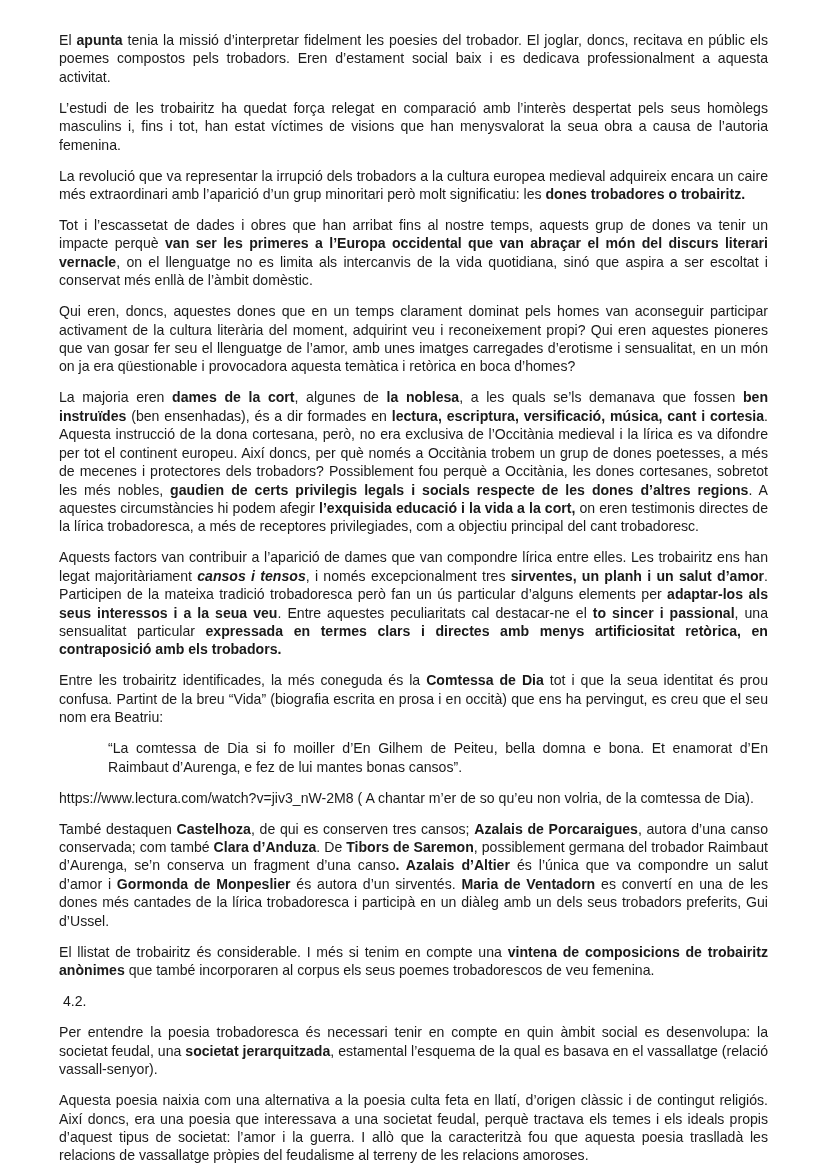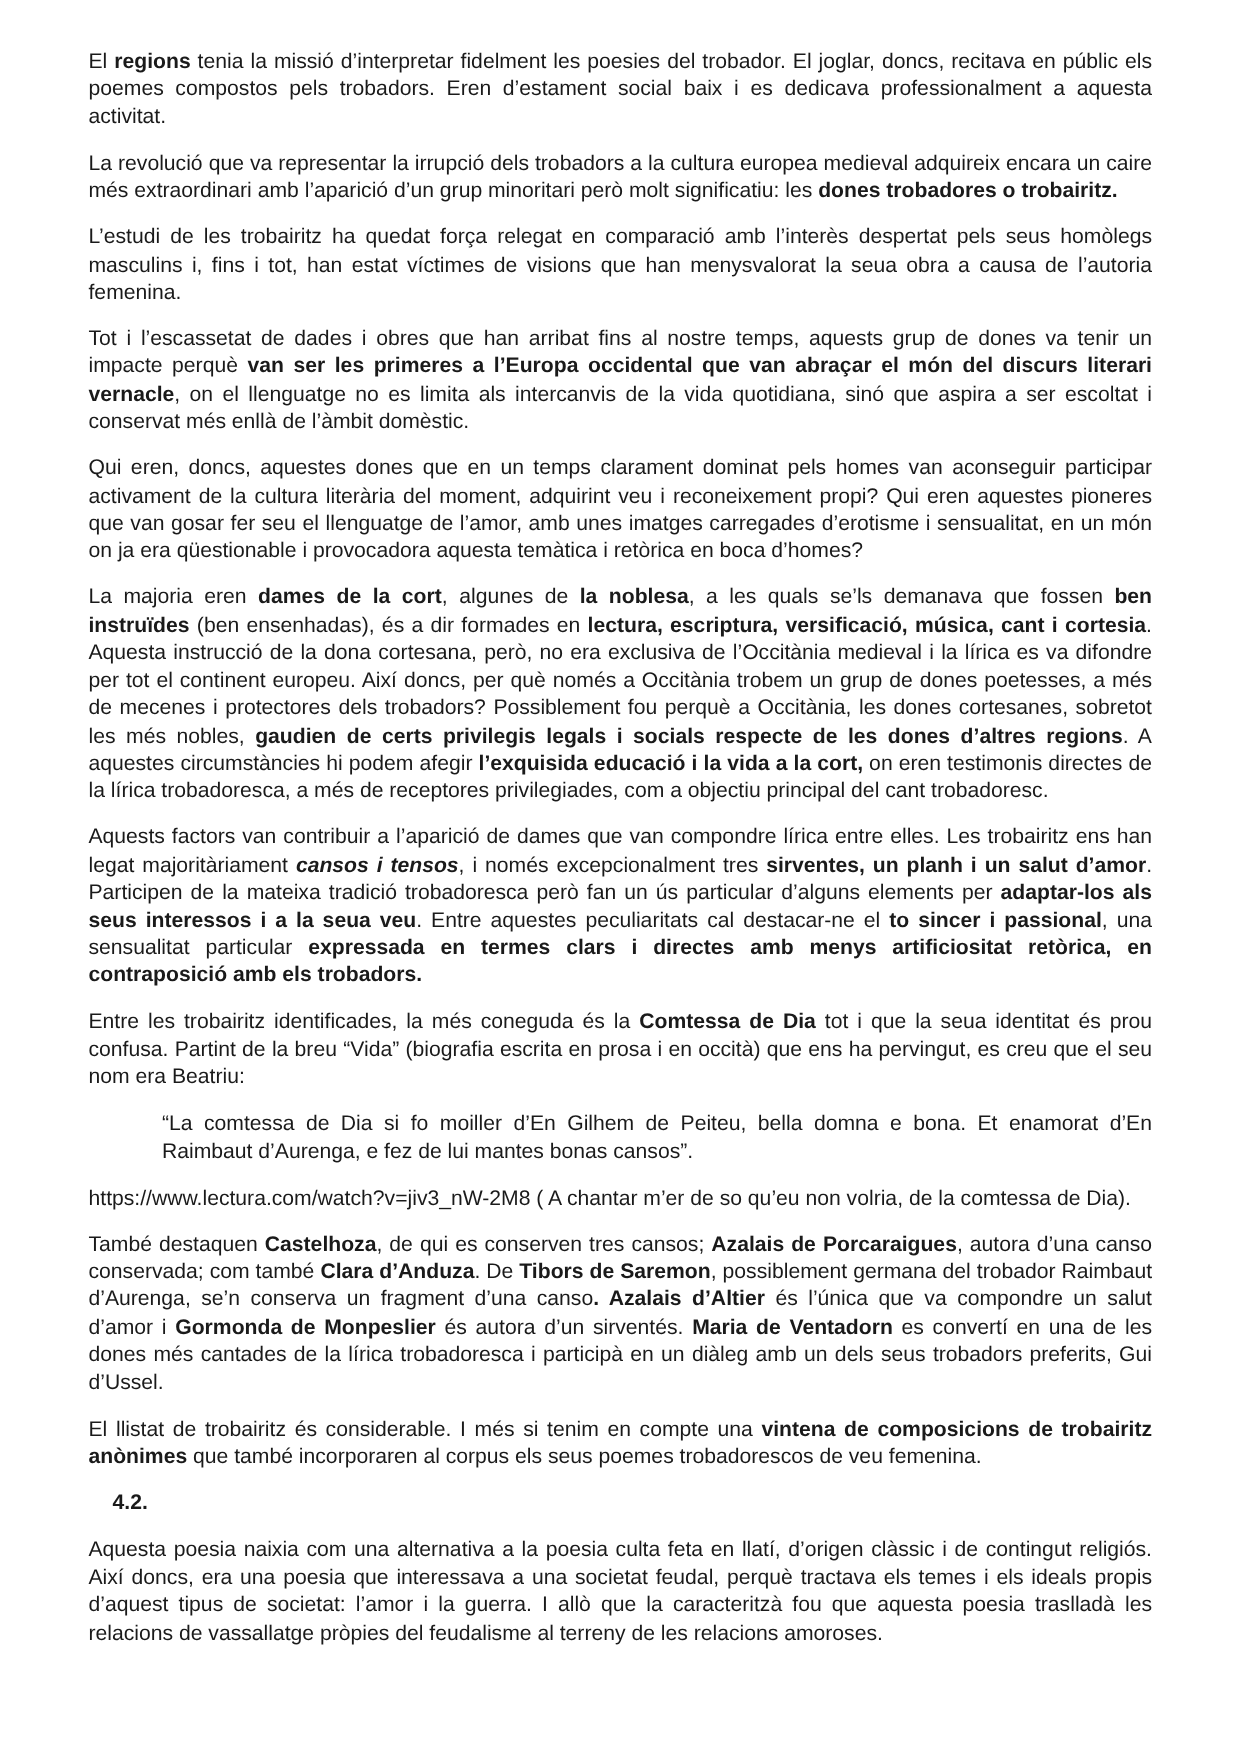--- a/index.html
+++ b/index.html
@@ -4,45 +4,46 @@
 <style>
   html, body { margin: 0; padding: 0; background: #ffffff; }
   body { width: 828px; height: 1171px; position: relative; overflow: hidden; }
   .page {
     position: absolute; left: 59px; top: 31px; width: 709px;
     font-family: "Liberation Sans", sans-serif;
     font-size: 14.1px; line-height: 18.4px; color: #1a1a1a;
   }
   .para { margin: 0 0 12.6px 0; text-align: justify; }
   .quote { margin: 0 0 12.6px 49px; text-align: justify; }
-  .heading { margin: 2px 0 13px 16px; font-weight: bold; display: flex; }
+  .heading { margin: 2px 0 13px 4px; font-weight: normal; display: flex; }
   .heading .num { width: 49px; }
   b { font-weight: bold; }
   .bi { font-weight: bold; font-style: italic; }
   .link { color: #1a1a1a; text-decoration: none; }
 </style>
 </head>
 <body>
 
 <div class="page">
   <div>
-      <p class="para">El <b>regions</b> tenia la missió d’interpretar fidelment les poesies del trobador. El joglar, doncs, recitava en públic els poemes compostos pels trobadors. Eren d’estament social baix i es dedicava professionalment a aquesta activitat.</p>
+      <p class="para">El <b>apunta</b> tenia la missió d’interpretar fidelment les poesies del trobador. El joglar, doncs, recitava en públic els poemes compostos pels trobadors. Eren d’estament social baix i es dedicava professionalment a aquesta activitat.</p>
+      <p class="para">L’estudi de les trobairitz ha quedat força relegat en comparació amb l’interès despertat pels seus homòlegs masculins i, fins i tot, han estat víctimes de visions que han menysvalorat la seua obra a causa de l’autoria femenina.</p>
       <p class="para">La revolució que va representar la irrupció dels trobadors a la cultura europea medieval adquireix encara un caire més extraordinari amb l’aparició d’un grup minoritari però molt significatiu: les <b>dones trobadores o trobairitz.</b></p>
-      <p class="para">L’estudi de les trobairitz ha quedat força relegat en comparació amb l’interès despertat pels seus homòlegs masculins i, fins i tot, han estat víctimes de visions que han menysvalorat la seua obra a causa de l’autoria femenina.</p>
       <p class="para">Tot i l’escassetat de dades i obres que han arribat fins al nostre temps, aquests grup de dones va tenir un impacte perquè <b>van ser les primeres a l’Europa occidental que van abraçar el món del discurs literari vernacle</b>, on el llenguatge no es limita als intercanvis de la vida quotidiana, sinó que aspira a ser escoltat i conservat més enllà de l’àmbit domèstic.</p>
       <p class="para">Qui eren, doncs, aquestes dones que en un temps clarament dominat pels homes van aconseguir participar activament de la cultura literària del moment, adquirint veu i reconeixement propi? Qui eren aquestes pioneres que van gosar fer seu el llenguatge de l’amor, amb unes imatges carregades d’erotisme i sensualitat, en un món on ja era qüestionable i provocadora aquesta temàtica i retòrica en boca d’homes?</p>
       <p class="para">La majoria eren <b>dames de la cort</b>, algunes de <b>la noblesa</b>, a les quals se’ls demanava que fossen  <b>ben instruïdes</b> (ben ensenhadas), és a dir formades en <b>lectura, escriptura, versificació, música, cant i cortesia</b>. Aquesta instrucció de la dona cortesana, però,  no era exclusiva de l’Occitània medieval i la lírica es va difondre per tot el continent europeu. Així doncs, per què només a Occitània trobem un grup de dones poetesses, a més de mecenes i protectores dels trobadors? Possiblement fou perquè a Occitània, les dones cortesanes, sobretot les més nobles, <b>gaudien de certs privilegis legals i socials respecte de les dones d’altres regions</b>. A aquestes circumstàncies hi podem afegir <b>l’exquisida educació i la vida a la cort,</b> on eren testimonis directes de la lírica trobadoresca, a més de receptores privilegiades, com a objectiu principal del cant trobadoresc.</p>
       <p class="para">Aquests factors van contribuir a l’aparició de dames que van compondre lírica entre elles. Les trobairitz ens han legat majoritàriament <span class="bi">cansos i tensos</span>, i només excepcionalment tres <b>sirventes, un planh i un salut d’amor</b>. Participen de la mateixa tradició trobadoresca però fan un ús particular d’alguns elements per <b>adaptar-los als seus interessos i a la seua veu</b>. Entre aquestes peculiaritats cal destacar-ne el <b>to sincer i passional</b>, una sensualitat particular <b>expressada en termes clars i directes amb menys artificiositat retòrica, en contraposició amb els trobadors.</b></p>
       <p class="para">Entre les trobairitz identificades, la més coneguda és la <b>Comtessa de Dia</b> tot i que la seua identitat és prou confusa. Partint de la breu “Vida” (biografia escrita en prosa i en occità) que ens ha pervingut, es creu que el seu nom era Beatriu:</p>
     </div>
   <p class="quote">“La comtessa de Dia si fo moiller d’En Gilhem de Peiteu, bella domna e bona. Et enamorat d’En Raimbaut d’Aurenga, e fez de lui mantes bonas cansos”.</p>
   <div>
       <p class="para"><a class="link">https://www.lectura.com/watch?v=jiv3_nW-2M8</a> ( A chantar m’er de so qu’eu non volria, de la comtessa de Dia).</p>
       <p class="para">També destaquen <b>Castelhoza</b>, de qui es conserven tres cansos; <b>Azalais de Porcaraigues</b>, autora d’una canso conservada;  com també <b>Clara d’Anduza</b>. De <b>Tibors de Saremon</b>, possiblement germana del trobador Raimbaut d’Aurenga, se’n conserva un fragment d’una canso<b>. Azalais d’Altier</b> és l’única que va compondre un salut d’amor i <b>Gormonda de Monpeslier</b> és autora d’un sirventés. <b>Maria de Ventadorn</b> es convertí en una de les dones més cantades de la lírica trobadoresca i participà en un diàleg amb un dels seus trobadors preferits, Gui d’Ussel.</p>
       <p class="para">El llistat de trobairitz és considerable. I més si tenim en compte una <b>vintena de composicions de trobairitz anònimes</b> que també incorporaren al corpus els seus poemes trobadorescos de veu femenina.</p>
     </div>
   <div class="heading">
     <span class="num">4.2.</span>
   </div>
   <div>
+      <p class="para">Per entendre la poesia trobadoresca és necessari tenir en compte en quin àmbit social es desenvolupa: la societat feudal, una <b>societat jerarquitzada</b>, estamental l’esquema de la qual es basava en el vassallatge (relació vassall-senyor).</p>
       <p class="para">Aquesta poesia naixia com una alternativa a la poesia culta feta en llatí, d’origen clàssic i de contingut religiós. Així doncs, era una poesia que interessava a una societat feudal, perquè tractava els temes i els ideals propis d’aquest tipus de societat: l’amor i la guerra. I allò que la caracteritzà fou que aquesta poesia traslladà les relacions de vassallatge pròpies del feudalisme al terreny de les relacions amoroses.</p>
     </div>
 </div>
 
 </body></html>

